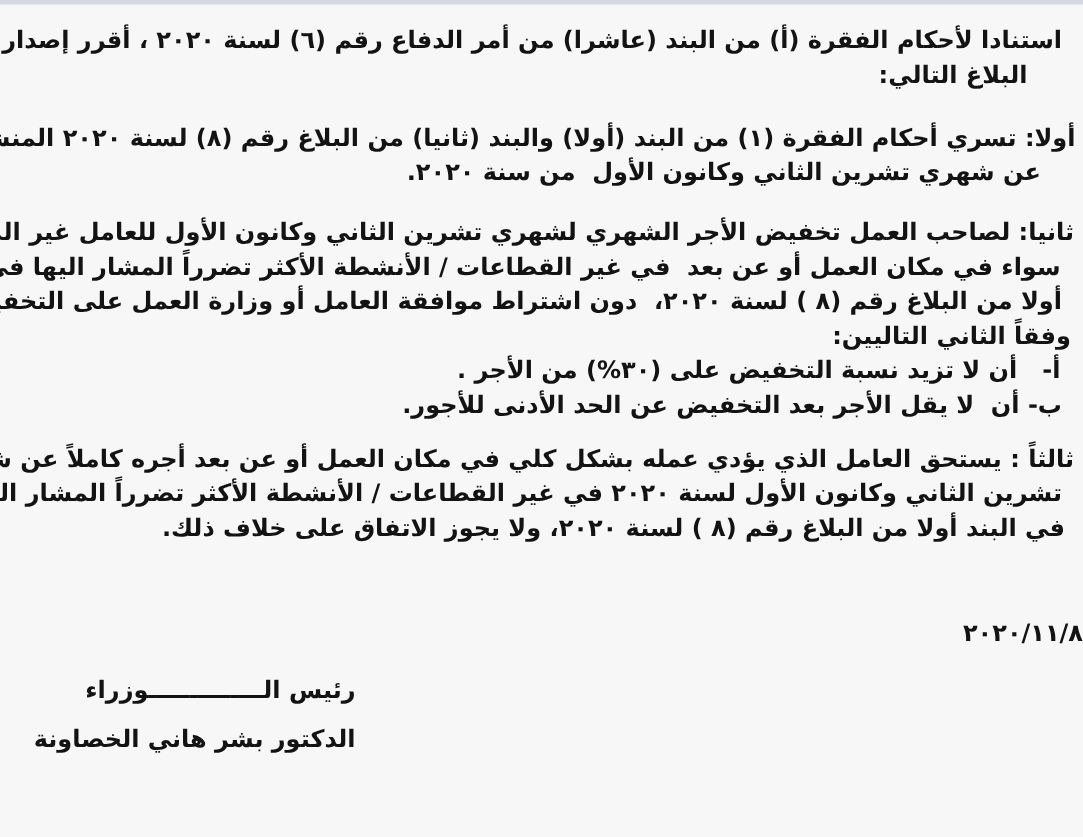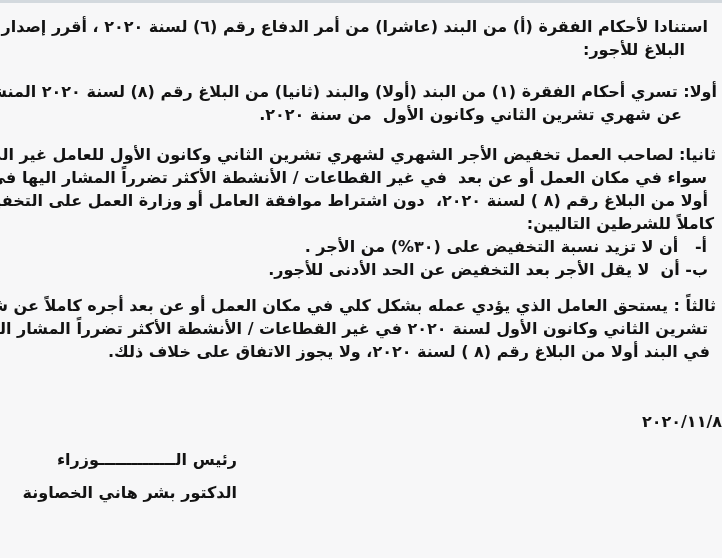--- a/index.html
+++ b/index.html
@@ -19,21 +19,21 @@
   }
   .ln{white-space:pre;text-align:right;overflow:visible;}
   
   .pr5{padding-right:5px;}
   .pr6{padding-right:6px;}
   .pr8{padding-right:8px;}
   .pr12{padding-right:12px;}
   .pr14{padding-right:14px;}
   .pr15{padding-right:15px;}
   .pr37{padding-right:37px;}
-  .pr40{padding-right:40px;}
+  .pr40{padding-right:28px;}
   
   .gap-first{margin-top:19px;}
   .gap-second{margin-top:17px;}
   .gap-third{margin-top:13px;}
   .date-line{
     text-align:right;
     padding-left:5px;
     margin-top:47px;
     white-space:pre;
   }
@@ -41,29 +41,29 @@
   .sig-name{margin-top:10px;padding-right:485px;}
 </style>
 </head>
 <body style="background: rgb(247, 247, 248);">
 
 <div class="scan-band" style="background: rgb(211, 217, 222);"></div>
 
 <div class="doc" style="color: rgb(19, 19, 19);">
 
   <div class="ln pr14">استنادا لأحكام الفقرة (أ) من البند (عاشرا) من أمر الدفاع رقم (٦) لسنة ٢٠٢٠ ، أقرر إصدار</div>
-  <div class="ln pr37">البلاغ للأجور:</div>
+  <div class="ln pr37">البلاغ التالي:</div>
 
   <div class="ln pr5 gap-first">أولا: تسري أحكام الفقرة (١) من البند (أولا) والبند (ثانيا) من البلاغ رقم (٨) لسنة ٢٠٢٠ المنشور في</div>
   <div class="ln pr40">عن شهري تشرين الثاني وكانون الأول  من سنة ٢٠٢٠.</div>
 
   <div class="ln pr6 gap-second">ثانيا: لصاحب العمل تخفيض الأجر الشهري لشهري تشرين الثاني وكانون الأول للعامل غير المكلف بعمل</div>
   <div class="ln pr15">سواء في مكان العمل أو عن بعد  في غير القطاعات / الأنشطة الأكثر تضرراً المشار اليها في البند</div>
   <div class="ln pr14">أولا من البلاغ رقم ‪( ٨)‬ لسنة ٢٠٢٠،  دون اشتراط موافقة العامل أو وزارة العمل على التخفيض</div>
-  <div class="ln pr8">كاملاً للشرطين التاليين:</div>
+  <div class="ln pr8">وفقاً الثاني التاليين:</div>
   <div class="ln pr15">أ-   أن لا تزيد نسبة التخفيض على (٣٠%) من الأجر .</div>
   <div class="ln pr14">ب- أن  لا يقل الأجر بعد التخفيض عن الحد الأدنى للأجور.</div>
 
   <div class="ln pr6 gap-third">ثالثاً : يستحق العامل الذي يؤدي عمله بشكل كلي في مكان العمل أو عن بعد أجره كاملاً عن شهري</div>
   <div class="ln pr14">تشرين الثاني وكانون الأول لسنة ٢٠٢٠ في غير القطاعات / الأنشطة الأكثر تضرراً المشار اليها</div>
   <div class="ln pr12">في البند أولا من البلاغ رقم ‪( ٨)‬ لسنة ٢٠٢٠، ولا يجوز الاتفاق على خلاف ذلك.</div>
 
   <div class="date-line">٢٠٢٠/١١/٨</div>
 
   <div class="ln sig-title">رئيس الــــــــــــــوزراء</div>

